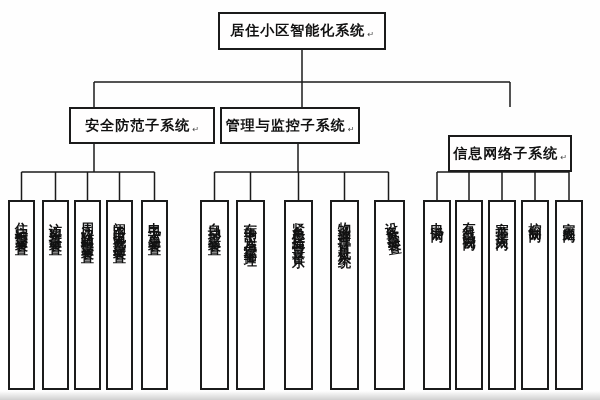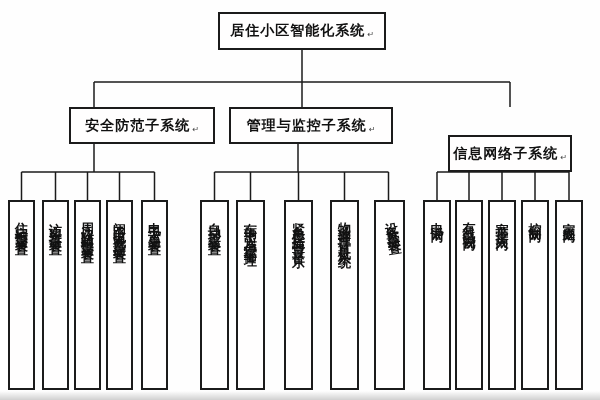--- a/index.html
+++ b/index.html
@@ -80,21 +80,21 @@
     </g>
   </svg>
 
   <div class="node" style="left:218px;top:12px;width:168px;height:38px;">
     <span class="hlabel"><span>居住小区智能化系统</span><span class="mark">↵</span></span>
   </div>
 
   <div class="node" style="left:33px;top:107px;width:146px;height:37px;margin-left:36px;">
     <span class="hlabel"><span>安全防范子系统</span><span class="mark">↵</span></span>
   </div>
-  <div class="node" style="left:229px;top:107px;width:164px;height:37px;">
+  <div class="node" style="left:220px;top:107px;width:140px;height:37px;">
     <span class="hlabel"><span>管理与监控子系统</span><span class="mark">↵</span></span>
   </div>
   <div class="node" style="left:448px;top:107px;width:124px;height:37px;margin-top:28px;">
     <span class="hlabel"><span>信息网络子系统</span><span class="mark">↵</span></span>
   </div>
 
   <div class="node leaf" style="left:8px;width:27px;">
     <span class="vtext"><span>住宅报警装置</span><span class="mark">↵</span></span>
   </div>
   <div class="node leaf" style="left:42px;width:27px;">

